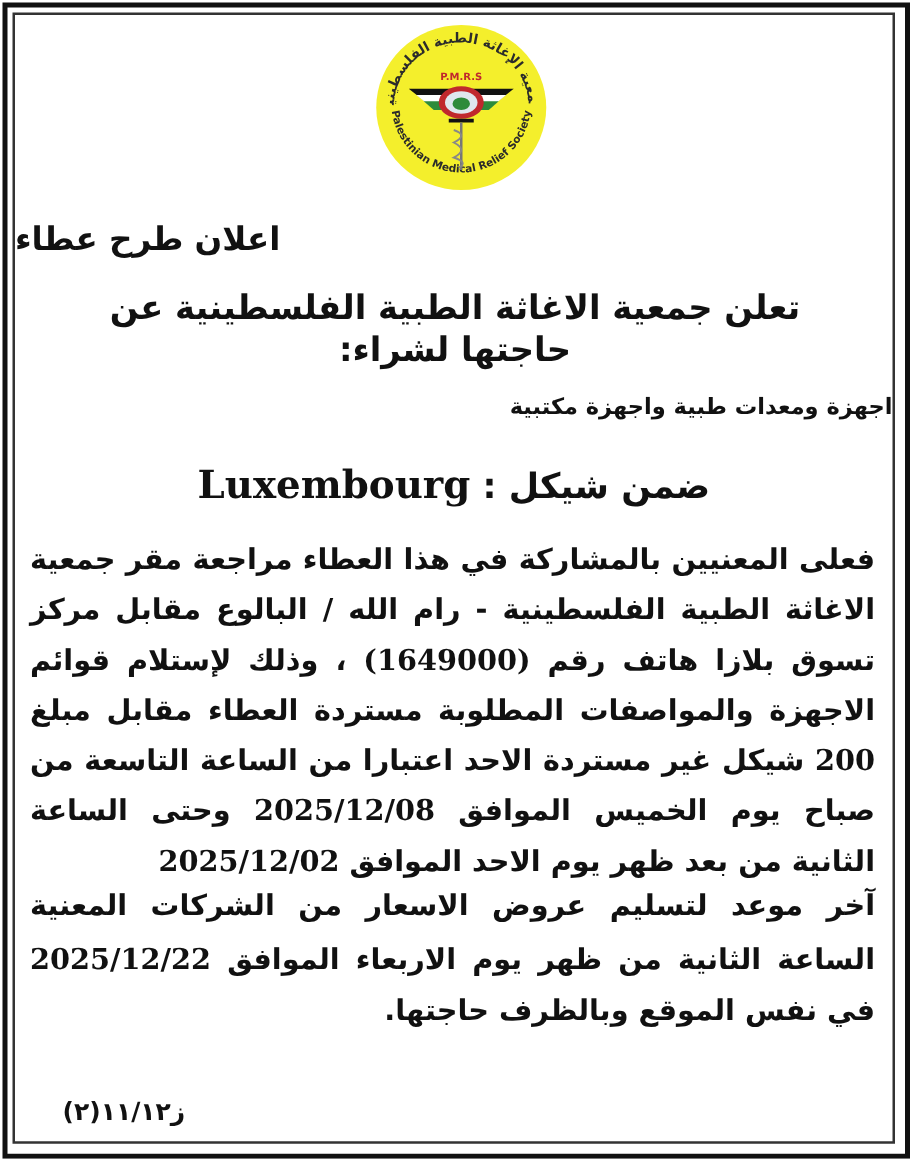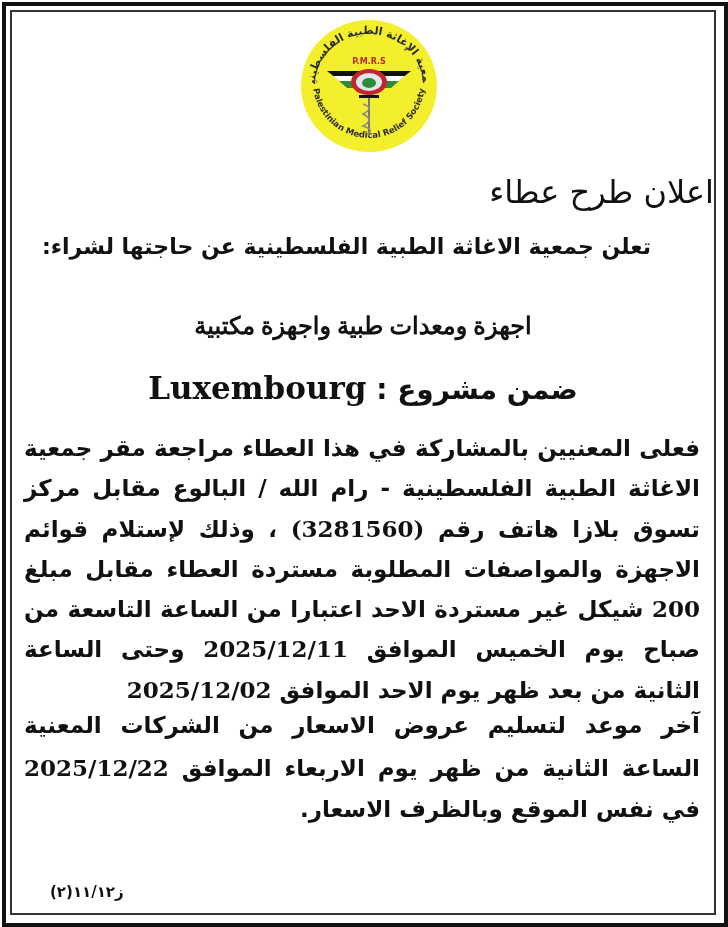--- a/index.html
+++ b/index.html
@@ -3,33 +3,33 @@
 <meta charset="utf-8">
 <style>
   html, body { margin: 0; padding: 0; background: #ffffff; }
   body { width: 728px; height: 927px; position: relative; overflow: hidden; font-family: "DejaVu Sans", sans-serif; color: #111; }
   .frame-outer { position: absolute; left: 2px; top: 2px; width: 718px; height: 917px; border: 4px solid #111; }
   .frame-inner { position: absolute; left: 10px; top: 10px; width: 702px; height: 901px; border: 2px solid #333; }
   .content { position: absolute; left: 12px; top: 12px; width: 702px; height: 901px; direction: rtl; }
 
   .logo { position: absolute; left: 285px; top: 4px; width: 145px; height: 140px; }
 
-  .title { position: absolute; top: 160px; left: 0; right: 0; text-align: right; font-size: 32px; font-weight: normal; line-height: 40px; }
-  .intro { position: absolute; top: 218px; right: 28px; left: 30px; text-align: left; font-size: 22px; font-weight: bold; line-height: 34px; }
-  .subject { position: absolute; top: 292px; left: 0; right: 0; text-align: center; font-size: 24px; font-weight: bold; line-height: 44px; font-family: Liberation Serif, serif; }
+  .title { position: absolute; top: 160px; left: 0; right: 0; text-align: left; font-size: 26px; font-weight: bold; line-height: 40px; }
+  .intro { position: absolute; top: 218px; right: 28px; left: 30px; text-align: center; font-size: 27px; font-weight: bold; line-height: 34px; }
+  .subject { position: absolute; top: 292px; left: 0; right: 0; text-align: right; font-size: 18px; font-weight: bold; line-height: 44px; }
   .project { position: absolute; top: 352px; left: 0; right: 0; text-align: center; font-size: 28px; font-weight: bold; line-height: 48px; }
   .project .latin { font-family: "DejaVu Serif", serif; font-size: 31px; direction: ltr; unicode-bidi: embed; text-align: right; }
 
   .body-text { position: absolute; top: 416px; right: 14px; left: 12px; text-align: justify; text-align-last: right; font-size: 23px; font-weight: bold; line-height: 40.3px; }
   .body-text p { margin: 0; }
   .deadline { position: absolute; top: 693px; right: 14px; left: 12px; text-align: justify; text-align-last: right; font-size: 23px; font-weight: bold; line-height: 41.5px; }
   .deadline p { margin: 0; }
   .num { font-family: "DejaVu Serif", serif; direction: ltr; unicode-bidi: embed; }
 
-  .ref { position: absolute; left: 38px; bottom: 12px; font-size: 15px; font-weight: bold; direction: rtl; }
+  .ref { position: absolute; left: 38px; bottom: 12px; font-size: 20px; font-weight: bold; direction: rtl; }
 </style>
 </head>
 <body>
 
 <div class="frame-outer"></div>
 <div class="frame-inner"></div>
 
 <div class="content">
 
   <svg class="logo" viewBox="0 0 145 140">
@@ -47,39 +47,39 @@
     <ellipse cx="72" cy="67" rx="7" ry="5" fill="#2e8b3a"></ellipse>
     <rect x="62" y="79" width="20" height="3" fill="#111"></rect>
     <line x1="72" y1="82" x2="72" y2="120" stroke="#777" stroke-width="2"></line>
     <path d="M66,88 Q78,92 66,98 Q78,104 66,110 Q78,114 70,118" fill="none" stroke="#888" stroke-width="1.5"></path>
   </svg>
 
   <div class="title">اعلان طرح عطاء</div>
   <div class="intro">تعلن جمعية الاغاثة الطبية الفلسطينية عن حاجتها لشراء:</div>
   <div class="subject">اجهزة ومعدات طبية واجهزة مكتبية</div>
   <div class="project">
-    <span>ضمن مشروع :</span>
+    <span>ضمن شيكل :</span>
     <span class="latin">Luxembourg</span>
   </div>
 
   <div class="body-text">
     <p>
       <span>فعلى المعنيين بالمشاركة في هذا العطاء مراجعة مقر جمعية الاغاثة الطبية الفلسطينية - رام الله / البالوع مقابل مركز تسوق بلازا هاتف رقم</span>
-      <span class="num">(3281560)</span>
+      <span class="num">(1649000)</span>
       <span>، وذلك لإستلام قوائم الاجهزة والمواصفات المطلوبة مستردة العطاء مقابل مبلغ</span>
       <span class="num">200</span>
       <span>شيكل غير مستردة الاحد اعتبارا من الساعة التاسعة من صباح يوم الخميس الموافق</span>
-      <span class="num">2025/12/11</span>
+      <span class="num">2025/12/08</span>
       <span>وحتى الساعة الثانية من بعد ظهر يوم الاحد الموافق</span>
       <span class="num">2025/12/02</span>
     </p>
   </div>
 
   <div class="deadline">
     <p>
       <span>آخر موعد  لتسليم عروض الاسعار من الشركات المعنية الساعة الثانية من ظهر يوم الاربعاء الموافق</span>
       <span class="num">2025/12/22</span>
-      <span>في نفس الموقع وبالظرف الاسعار.</span>
+      <span>في نفس الموقع وبالظرف حاجتها.</span>
     </p>
   </div>
 
   <div class="ref">ز١١/١٢(٢)</div>
 </div>
 
 </body></html>

